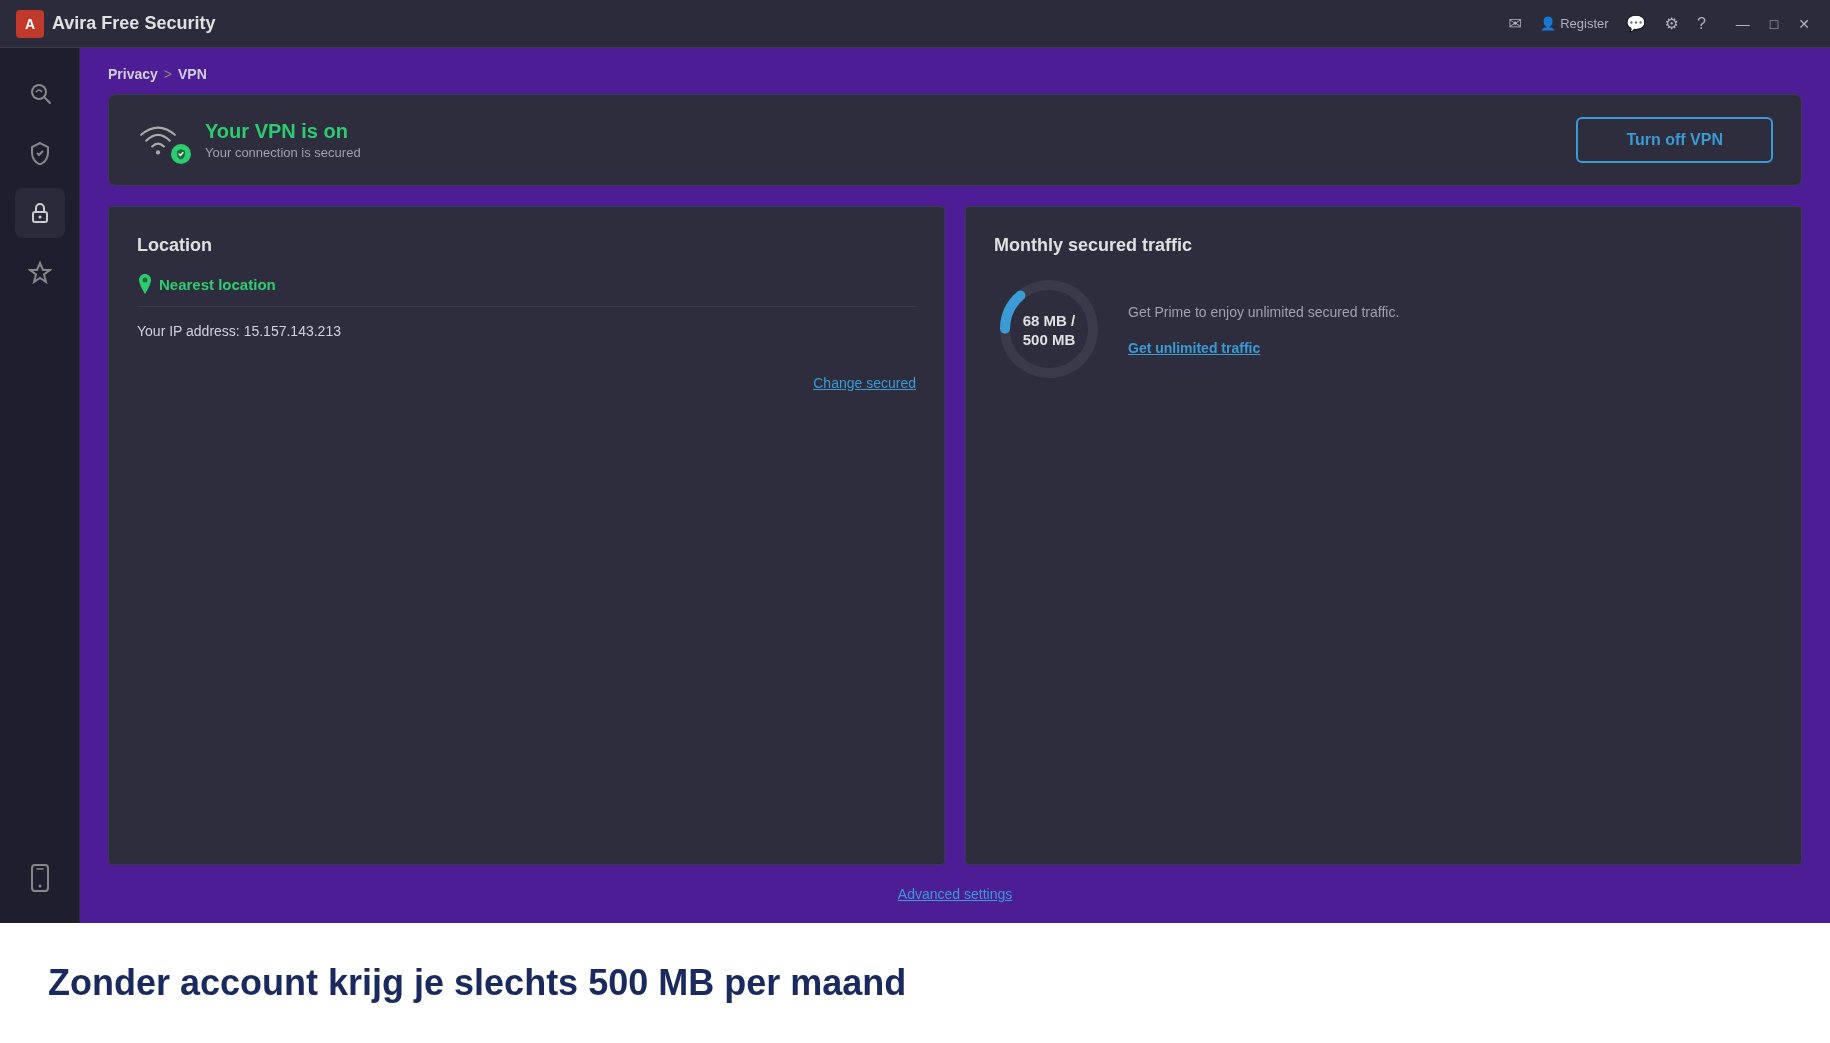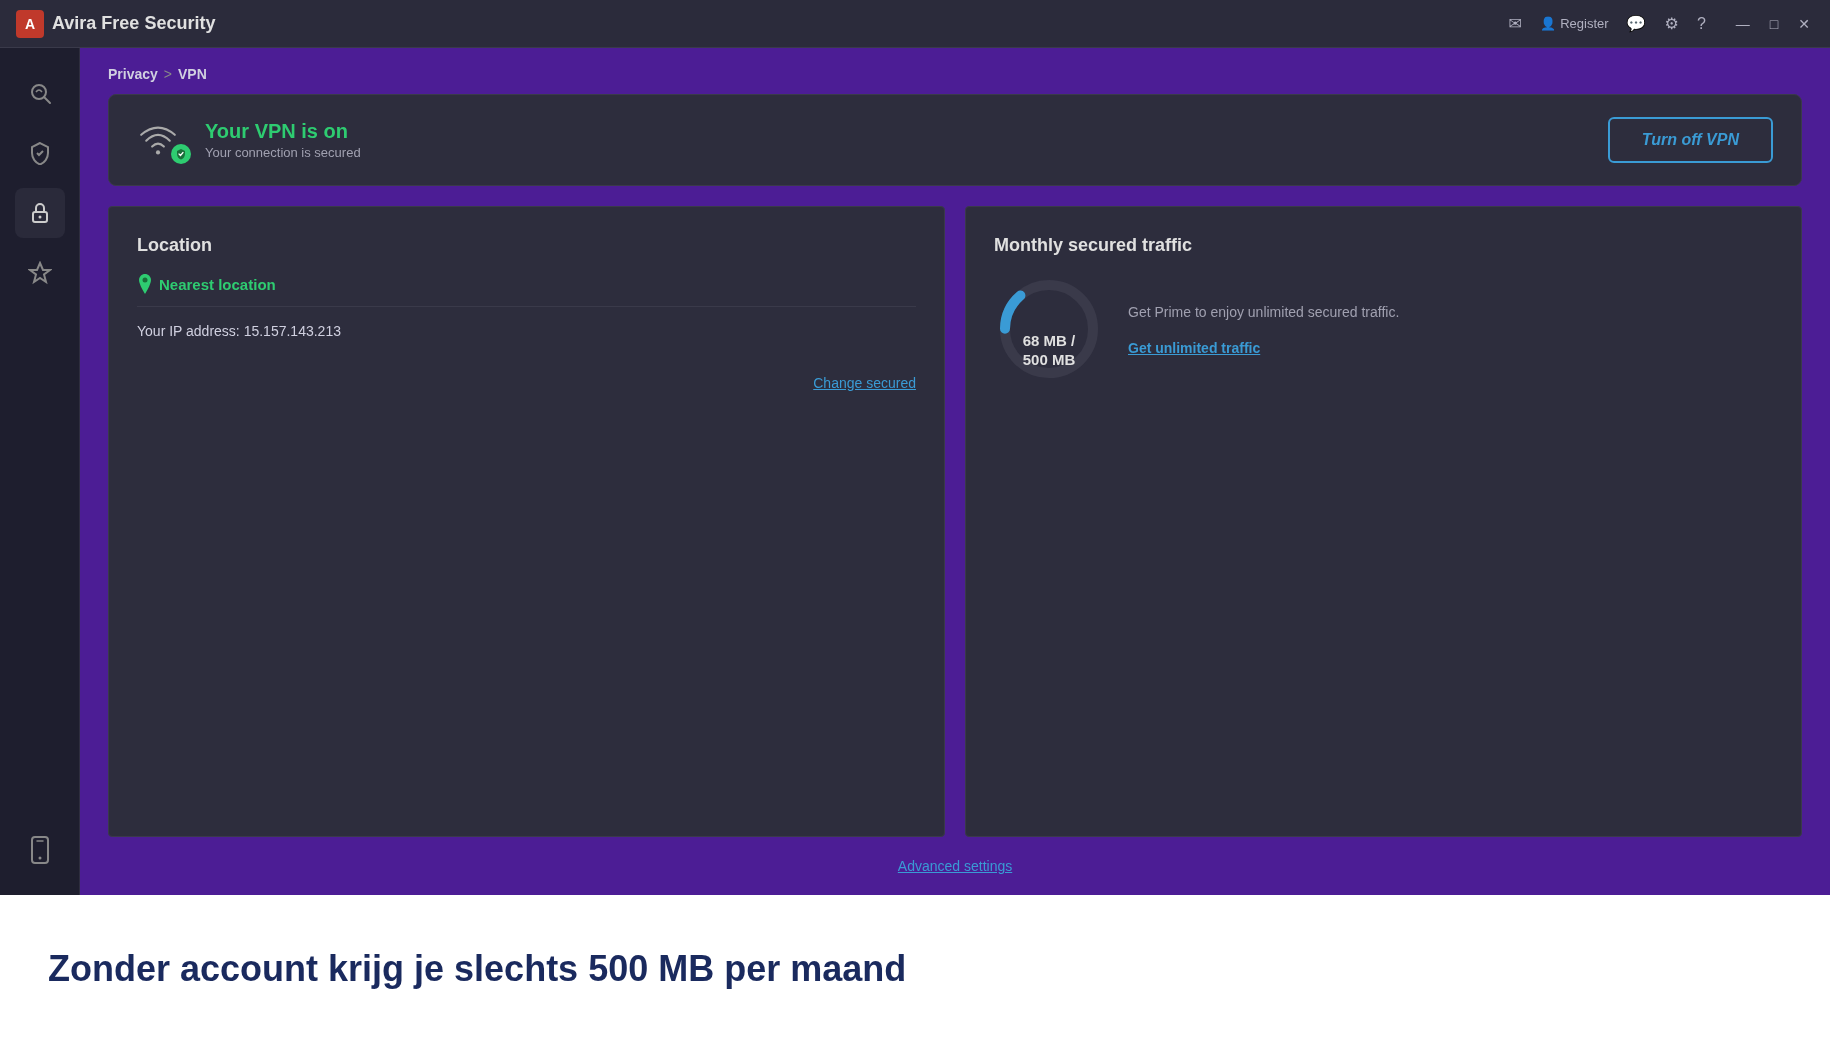--- a/index.html
+++ b/index.html
@@ -164,27 +164,26 @@
     }
     .vpn-status-text p {
       color: #a0a0b0;
       font-size: 13px;
       margin-top: 2px;
     }
     .turn-off-btn {
       border: 2px solid #3a9bd5;
       background: transparent;
       color: #3a9bd5;
-      padding: 12px 32px;
+      padding: 12px 48px;
       border-radius: 6px;
       font-size: 16px;
       font-weight: 600;
       cursor: pointer;
       transition: background 0.2s;
-      font-style: italic;
     }
 
     
     .cards-row {
       display: flex;
       gap: 20px;
       margin: 0 28px;
       flex: 1;
     }
     .card {
@@ -240,21 +239,20 @@
       width: 110px;
       height: 110px;
       flex-shrink: 0;
     }
     .traffic-label {
       position: absolute;
       top: 50%;
       left: 50%;
       transform: translate(-50%, -50%);
       text-align: center;
-      margin-top: 20px;
     }
     .traffic-label-main {
       color: #e0e0e0;
       font-size: 15px;
       font-weight: 700;
       line-height: 1.3;
     }
     .traffic-label-sub {
       color: #e0e0e0;
       font-size: 15px;
@@ -285,21 +283,21 @@
       text-decoration: underline;
       cursor: pointer;
       font-weight: 500;
     }
 
     
     .bottom-caption {
       background: #ffffff;
       padding: 28px 48px;
       flex-shrink: 0;
-      height: 148px;
+      height: 120px;
       display: flex;
       align-items: center;
     }
     .bottom-caption-text {
       color: #1a2a5e;
       font-size: 36px;
       font-weight: 700;
     }
 
     

